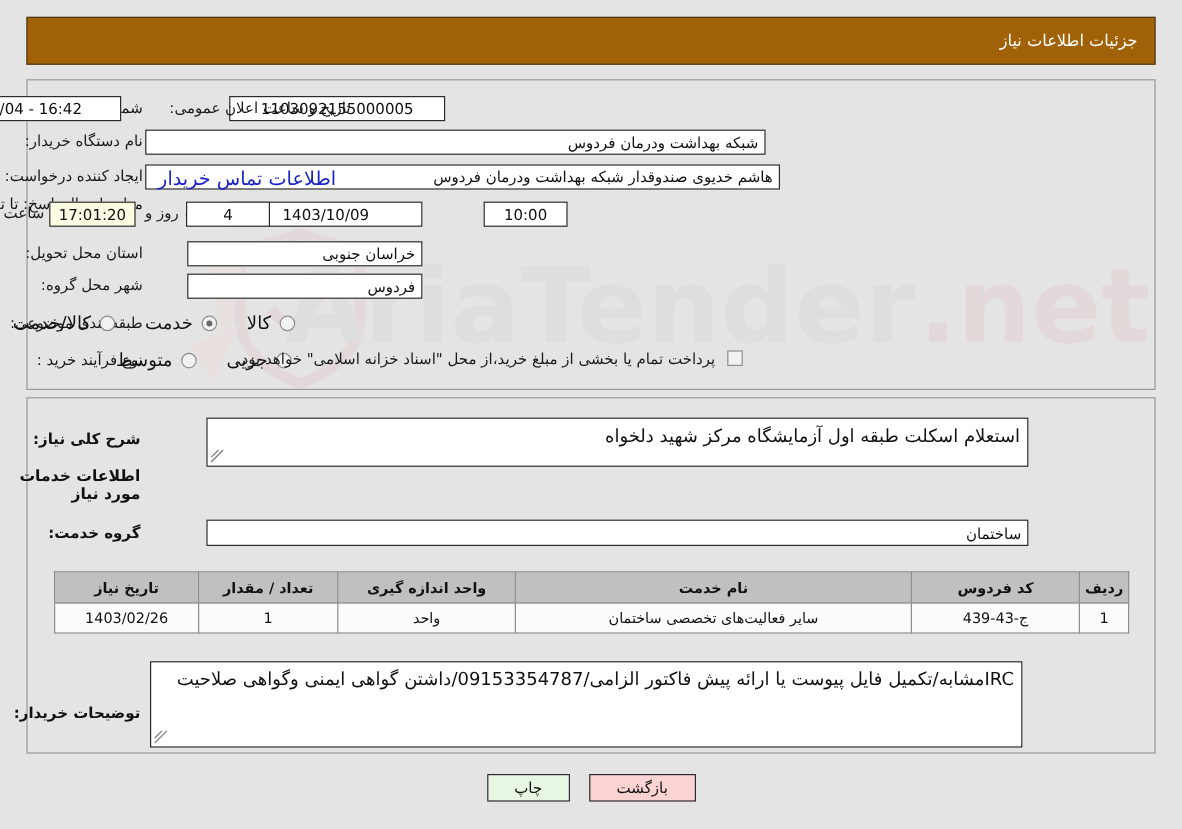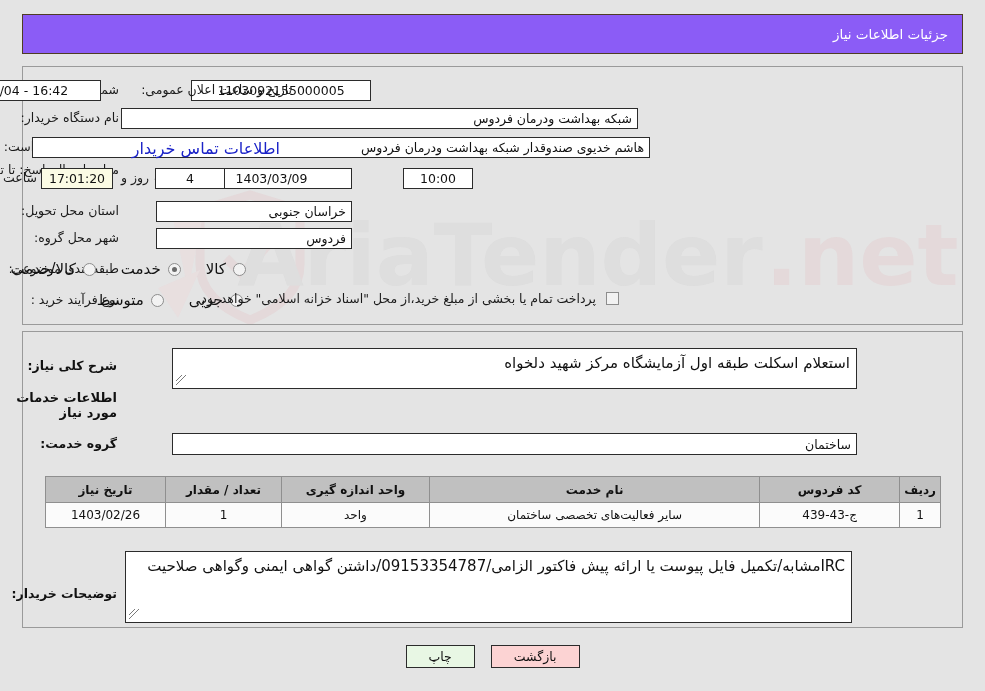--- a/index.html
+++ b/index.html
@@ -21,21 +21,21 @@
     pointer-events: none;
     z-index: 0;
     opacity: .85;
   }
 
   
   .header-bar {
     position: absolute;
     left: 22px; top: 14px;
     width: 941px; height: 40px;
-    background: #8b5cf6;
+    background: #a16207;
     border: 1px solid #4e3c24;
     display: flex;
     align-items: center;
     justify-content: flex-start;
     padding: 0 14px;
     z-index: 3;
   }
   .header-title {
     color: #ffffff;
     font-size: 13.5px;
@@ -239,31 +239,31 @@
     <span class="lbl">نام دستگاه خریدار:</span>
   </div>
   <div class="frow" style="right:347px; top:108px;padding-left:17px;">
     <div class="fld right" style="width:517px;">شبکه بهداشت ودرمان فردوس</div>
   </div>
 
   <div class="frow" style="right:866px; top:139px;">
     <span class="lbl">ایجاد کننده درخواست:</span>
   </div>
   <div class="frow" style="right:335px; top:137px;">
-    <div class="fld right" style="width:618px;padding-left:48px;">هاشم خدیوی صندوقدار شبکه بهداشت ودرمان فردوس</div>
+    <div class="fld right" style="width:529px;padding-left:48px;">هاشم خدیوی صندوقدار شبکه بهداشت ودرمان فردوس</div>
   </div>
   <div class="frow" style="right:705px; top:139px;">
     <a class="link">اطلاعات تماس خریدار</a>
   </div>
 
   <div class="frow" style="right:866px; top:162px; display:block; width:112px;">
     <div class="lbl">مهلت ارسال پاسخ: تا تاریخ:</div>
   </div>
   <div class="frow" style="right:633px; top:168px;">
-    <div class="fld center" style="width:161px;">1403/03/09</div>
+    <div class="fld center" style="width:161px;">1403/10/09</div>
   </div>
   <div class="frow" style="right:797px; top:170px;">
     <span class="lbl">ساعت</span>
   </div>
   <div class="frow" style="right:512px; top:168px;">
     <div class="fld center" style="width:70px;">10:00</div>
   </div>
   <div class="frow" style="right:760px; top:168px;">
     <div class="fld center" style="width:70px;">4</div>
   </div>

